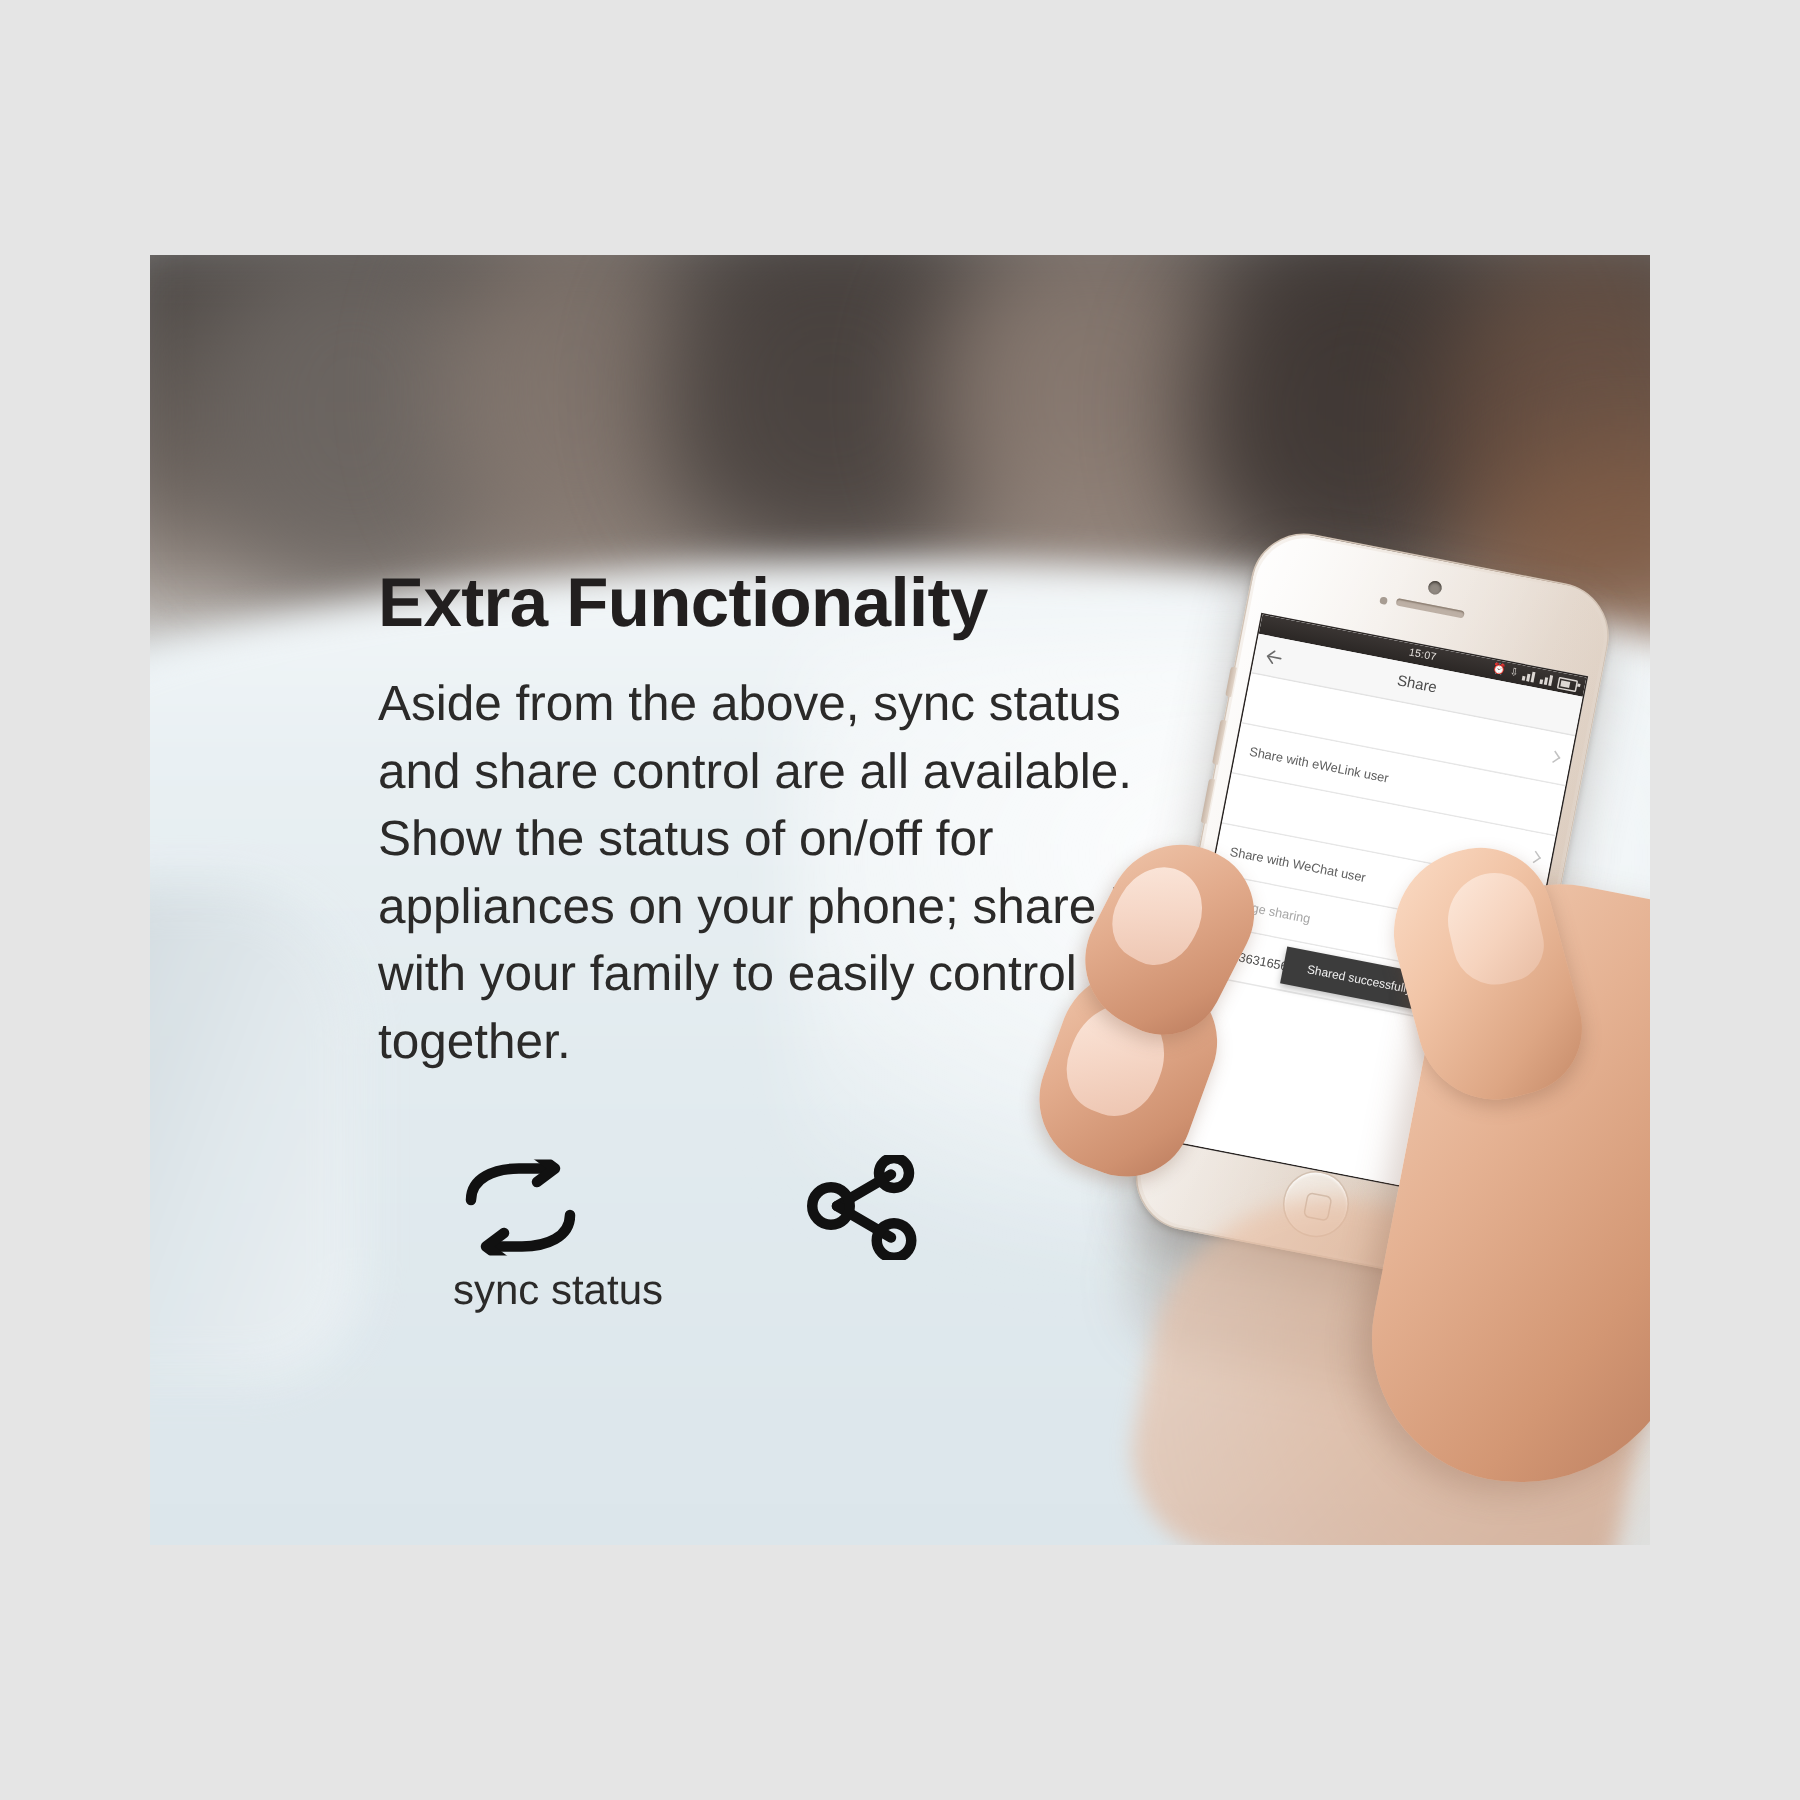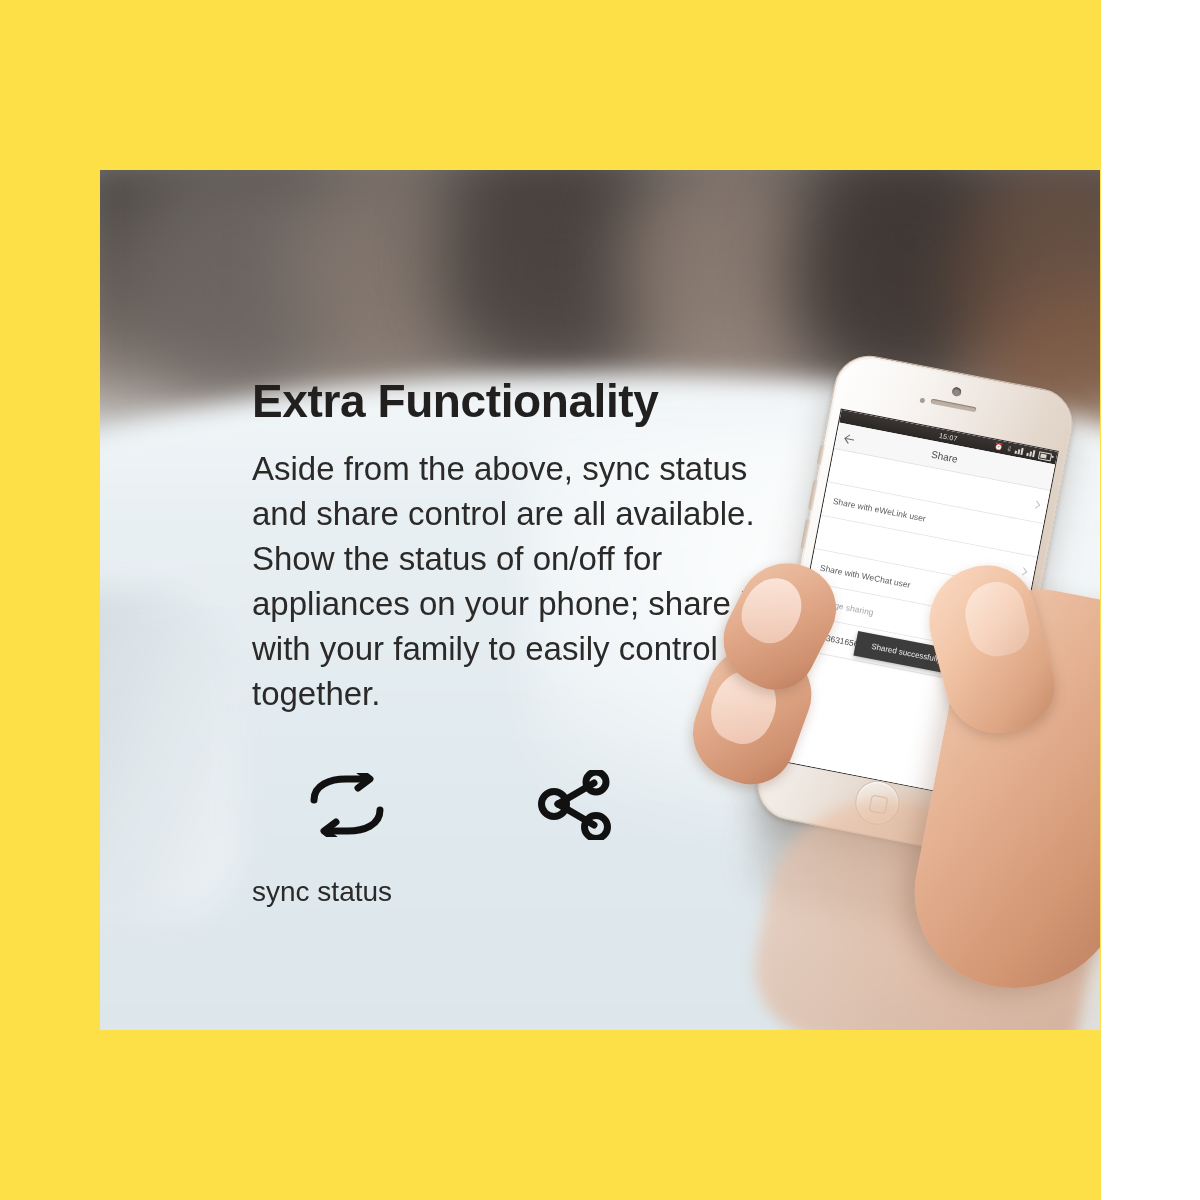--- a/index.html
+++ b/index.html
@@ -7,23 +7,23 @@
     padding: 0;
     background: #ffffff;
     width: 1200px;
     height: 1200px;
     overflow: hidden;
     font-family: "Liberation Sans", sans-serif;
   }
 
   #stage {
     position: relative;
-    width: 1101px;
+    width: 1200px;
     height: 1200px;
-    background: #fde047;
+    background: #e5e5e5;
   }
 
   
   #photo {
     position: absolute;
     left: 100px;
     top: 170px;
     width: 1000px;
     height: 860px;
     overflow: hidden;
@@ -123,24 +123,23 @@
   .feature {
     width: 190px;
   }
   .feature-glyph {
     height: 78px;
     display: flex;
     align-items: center;
     justify-content: center;
   }
   .feature-label {
-    margin-top: 32px;
     font-size: 28px;
     color: #2b2a29;
-    text-align: left;
+    text-align: right;
     white-space: nowrap;
   }
 
   
   #device-wrap {
     position: absolute;
     left: 560px;
     top: 155px;
     width: 460px;
     height: 720px;

